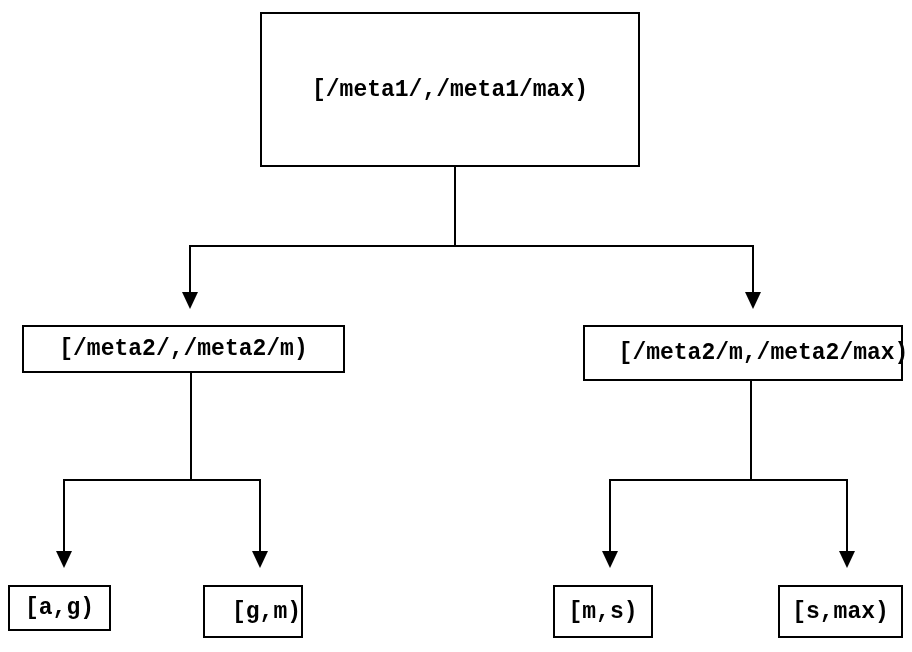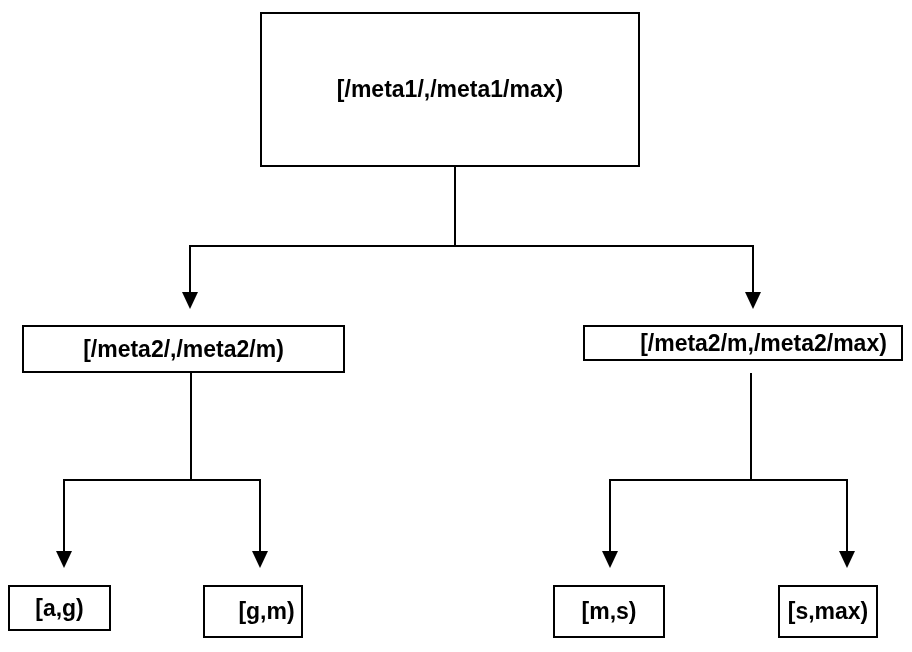--- a/index.html
+++ b/index.html
@@ -5,21 +5,21 @@
   html, body {
     margin: 0;
     padding: 0;
     background: #ffffff;
   }
   .canvas {
     position: relative;
     width: 912px;
     height: 652px;
     background: #ffffff;
-    font-family: Liberation Sans, sans-serif;
+    font-family: Liberation Mono, monospace;
     overflow: hidden;
   }
   .edges-svg {
     position: absolute;
     left: 0;
     top: 0;
     width: 912px;
     height: 652px;
   }
   .edge {
@@ -39,25 +39,25 @@
     color: #000000;
     display: flex;
     align-items: center;
     justify-content: center;
     font-size: 23px;
     font-weight: bold;
     white-space: nowrap;
   }
   .node-root  { left: 260px; top: 12px;  width: 380px; height: 155px; }
   .node-l2a   { left: 22px;  top: 325px; width: 323px; height: 48px;  }
-  .node-l2b   { left: 583px; top: 325px; width: 320px; height: 36px; padding-left: 41px;  }
+  .node-l2b   { left: 583px; top: 325px; width: 320px; height: 56px; padding-left: 41px;  }
   .node-leaf1 { left: 8px;   top: 585px; width: 103px; height: 46px;  }
   .node-leaf2 { left: 203px; top: 585px; width: 100px; height: 53px; padding-left: 27px;  }
-  .node-leaf3 { left: 553px; top: 585px; width: 112px; height: 53px;  }
-  .node-leaf4 { left: 778px; top: 585px; width: 100px; height: 53px;  }
+  .node-leaf3 { left: 553px; top: 585px; width: 100px; height: 53px;  }
+  .node-leaf4 { left: 778px; top: 585px; width: 125px; height: 53px;  }
 </style>
 </head>
 <body>
 
 <div class="canvas">
 
   <svg class="edges-svg" viewBox="0 0 912 652" xmlns="http://www.w3.org/2000/svg">
 
     <path class="edge" d="M455 167 L455 246"></path>
     <path class="edge" d="M190 246 L753 246"></path>

